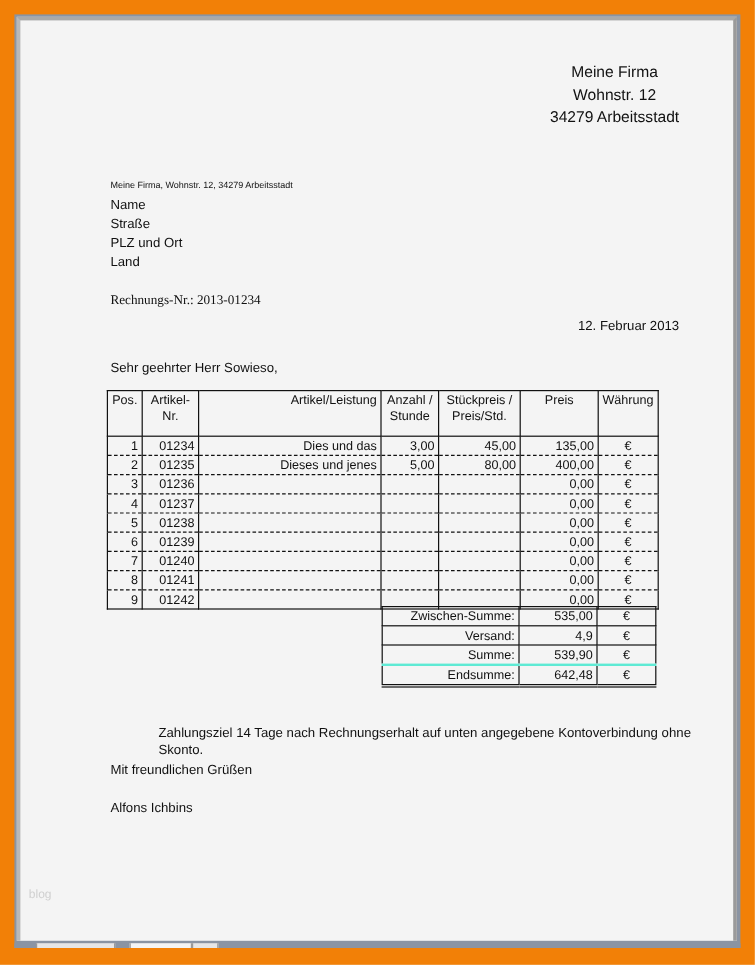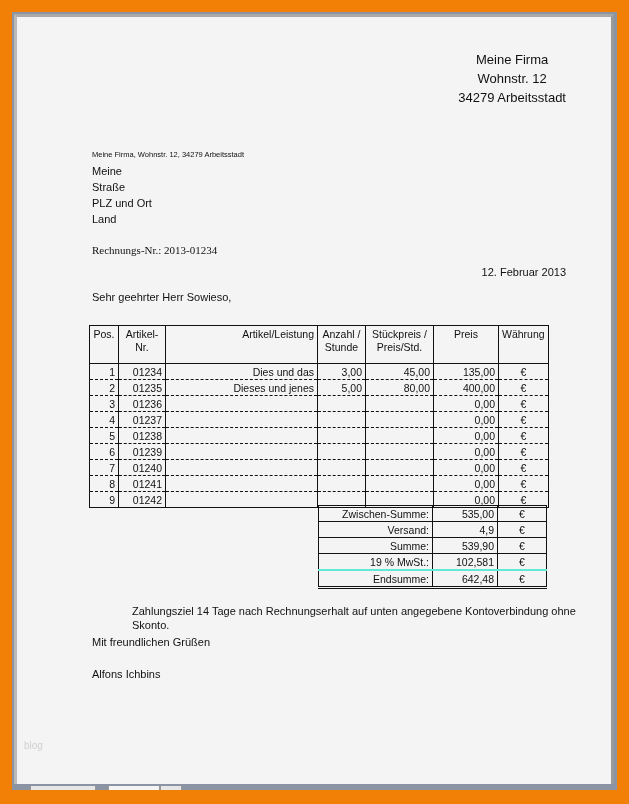--- a/index.html
+++ b/index.html
@@ -23,21 +23,21 @@
     box-sizing:border-box;
   }
   .sender-block {
     position:absolute; right:63px; top:50px; text-align:center;
     font-size:13px; line-height:19px;
   }
   .sender-line { font-size:7.5px; position:absolute; left:92px; top:150px; }
   .recipient { position:absolute; left:92px; top:163px; font-size:11px; line-height:16px; }
   .invoice-nr { position:absolute; left:92px; top:244px; font-size:11px;font-family:Liberation Serif, serif; }
   .date { position:absolute; right:63px; top:266px; font-size:11px; }
-  .greeting { position:absolute; left:92px; top:290px; font-size:11px; line-height:14px; }
+  .greeting { position:absolute; left:92px; top:300px; font-size:11px; line-height:14px; }
   .items {
     position:absolute; left:89px; top:325px;
     border-collapse:collapse; font-size:10.5px;
   }
   .items th, .items td { border:1px solid #111; padding:0 3px; height:15px; }
   .items th { font-weight:normal; vertical-align:top; height:35px; padding-top:2px; line-height:13px; }
   .items td { border-top:1px dashed #111; border-bottom:1px dashed #111; }
   .items tbody tr:first-child td { border-top:1px solid #111; }
   .items tbody tr:last-child td { border-bottom:1px solid #111; }
   .r { text-align:right; } .c { text-align:center; } .l { text-align:right;margin-top:41px; }
@@ -62,21 +62,21 @@
 
 <div class="sender-block">
   <div>Meine Firma</div>
   <div>Wohnstr. 12</div>
   <div>34279 Arbeitsstadt</div>
 </div>
 
 <div class="sender-line">Meine Firma, Wohnstr. 12, 34279 Arbeitsstadt</div>
 
 <div class="recipient">
-  <div>Meine</div>
+  <div>Name</div>
   <div>Straße</div>
   <div>PLZ und Ort</div>
   <div>Land</div>
 </div>
 
 <div class="invoice-nr">Rechnungs-Nr.: 2013-01234</div>
 <div class="date">12. Februar 2013</div>
 
 <div class="greeting">
   <div>Sehr geehrter Herr Sowieso,</div>
@@ -189,25 +189,20 @@
   <tr>
     <td class="r">Versand:</td>
     <td class="r">4,9</td>
     <td class="c">€</td>
   </tr>
   <tr>
     <td class="r">Summe:</td>
     <td class="r">539,90</td>
     <td class="c">€</td>
   </tr>
-  <tr>
-    <td class="r">19 % MwSt.:</td>
-    <td class="r">102,581</td>
-    <td class="c">€</td>
-  </tr>
   <tr class="final">
     <td class="r">Endsumme:</td>
     <td class="r">642,48</td>
     <td class="c">€</td>
   </tr>
 </tbody>
   </table>
 
 <div class="payment">Zahlungsziel 14 Tage nach Rechnungserhalt auf unten angegebene Kontoverbindung ohne Skonto.</div>
 <div class="closing">Mit freundlichen Grüßen</div>

